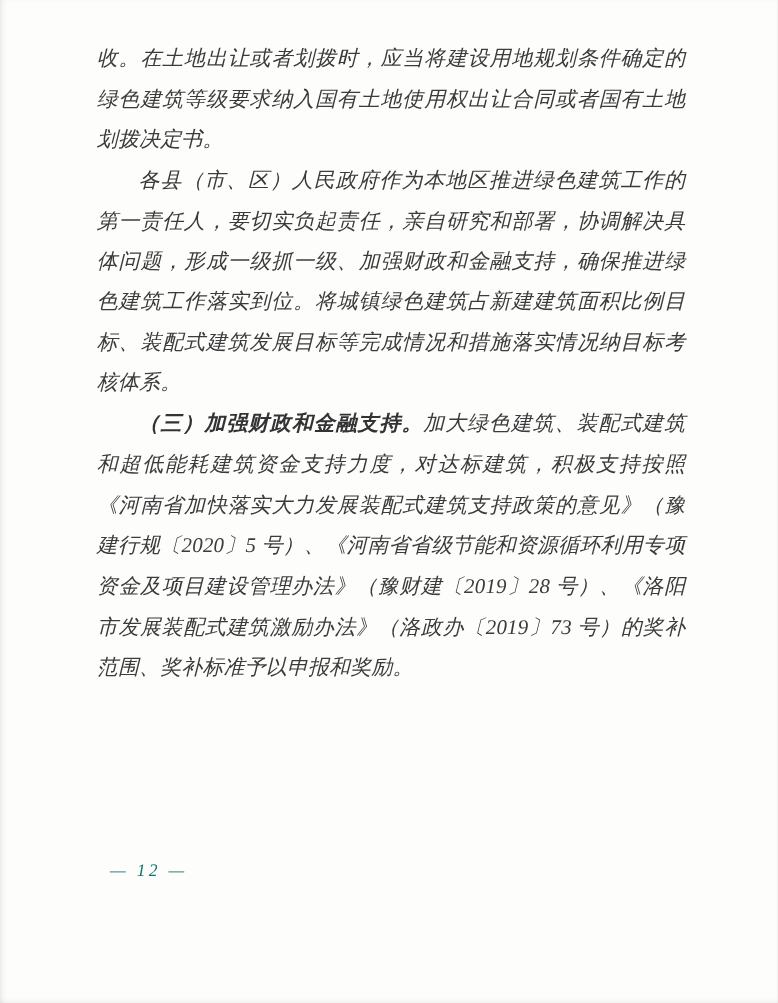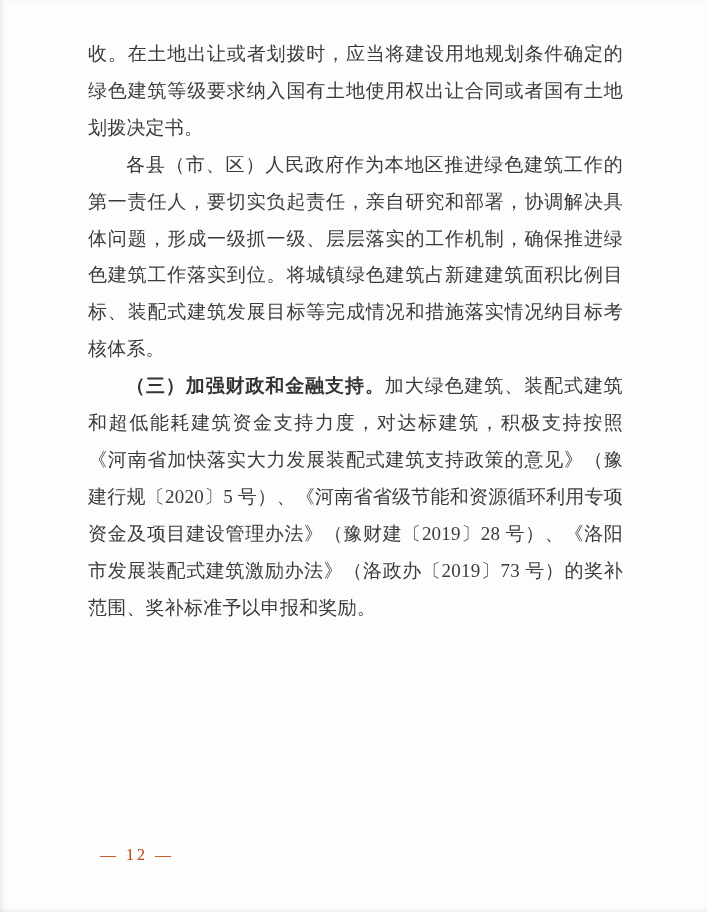--- a/index.html
+++ b/index.html
@@ -10,20 +10,21 @@
   .page {
     position: relative;
     width: 707px;
     height: 912px;
     margin: 0 auto;
     background: #fdfdfc;
     box-shadow: inset 4px 0 6px -3px rgba(0,0,0,0.10),
                 inset 0 -4px 6px -3px rgba(0,0,0,0.06);
     overflow: hidden;
     font-family: "Liberation Serif", "DejaVu Serif", serif;
+    font-style: italic;
   }
   .text-block {
     position: absolute;
     top: 36px;
     left: 88px;
     width: 535px;
     font-size: 19px;
     line-height: 36.9px;
     color: #3b3b3b;
     letter-spacing: 0.2px;
@@ -34,31 +35,31 @@
   }
   .para.indent {
     text-indent: 2em;
   }
   .lead {
     font-weight: 700;
     color: #333333;
   }
   .page-number {
     position: absolute;
-    top: 843px;
+    top: 780px;
     left: 100px;
     font-size: 16px;
     line-height: 24px;
-    color: #c2410c;
+    color: #0f766e;
     letter-spacing: 3px;
   }
 </style>
 </head>
 <body>
 
 <div class="page">
   <div class="text-block">
       <p class="para">收。在土地出让或者划拨时，应当将建设用地规划条件确定的绿色建筑等级要求纳入国有土地使用权出让合同或者国有土地划拨决定书。</p>
-      <p class="para indent">各县（市、区）人民政府作为本地区推进绿色建筑工作的第一责任人，要切实负起责任，亲自研究和部署，协调解决具体问题，形成一级抓一级、层层落实的工作机制，确保推进绿色建筑工作落实到位。将城镇绿色建筑占新建建筑面积比例目标、装配式建筑发展目标等完成情况和措施落实情况纳目标考核体系。</p>
+      <p class="para indent">各县（市、区）人民政府作为本地区推进绿色建筑工作的第一责任人，要切实负起责任，亲自研究和部署，协调解决具体问题，形成一级抓一级、加强财政和金融支持，确保推进绿色建筑工作落实到位。将城镇绿色建筑占新建建筑面积比例目标、装配式建筑发展目标等完成情况和措施落实情况纳目标考核体系。</p>
       <p class="para indent"><span class="lead">（三）加强财政和金融支持。</span>加大绿色建筑、装配式建筑和超低能耗建筑资金支持力度，对达标建筑，积极支持按照《河南省加快落实大力发展装配式建筑支持政策的意见》（豫建行规〔2020〕5 号）、《河南省省级节能和资源循环利用专项资金及项目建设管理办法》（豫财建〔2019〕28 号）、《洛阳市发展装配式建筑激励办法》（洛政办〔2019〕73 号）的奖补范围、奖补标准予以申报和奖励。</p>
     </div>
   <div class="page-number">— 12 —</div>
 </div>
 
 </body></html>

